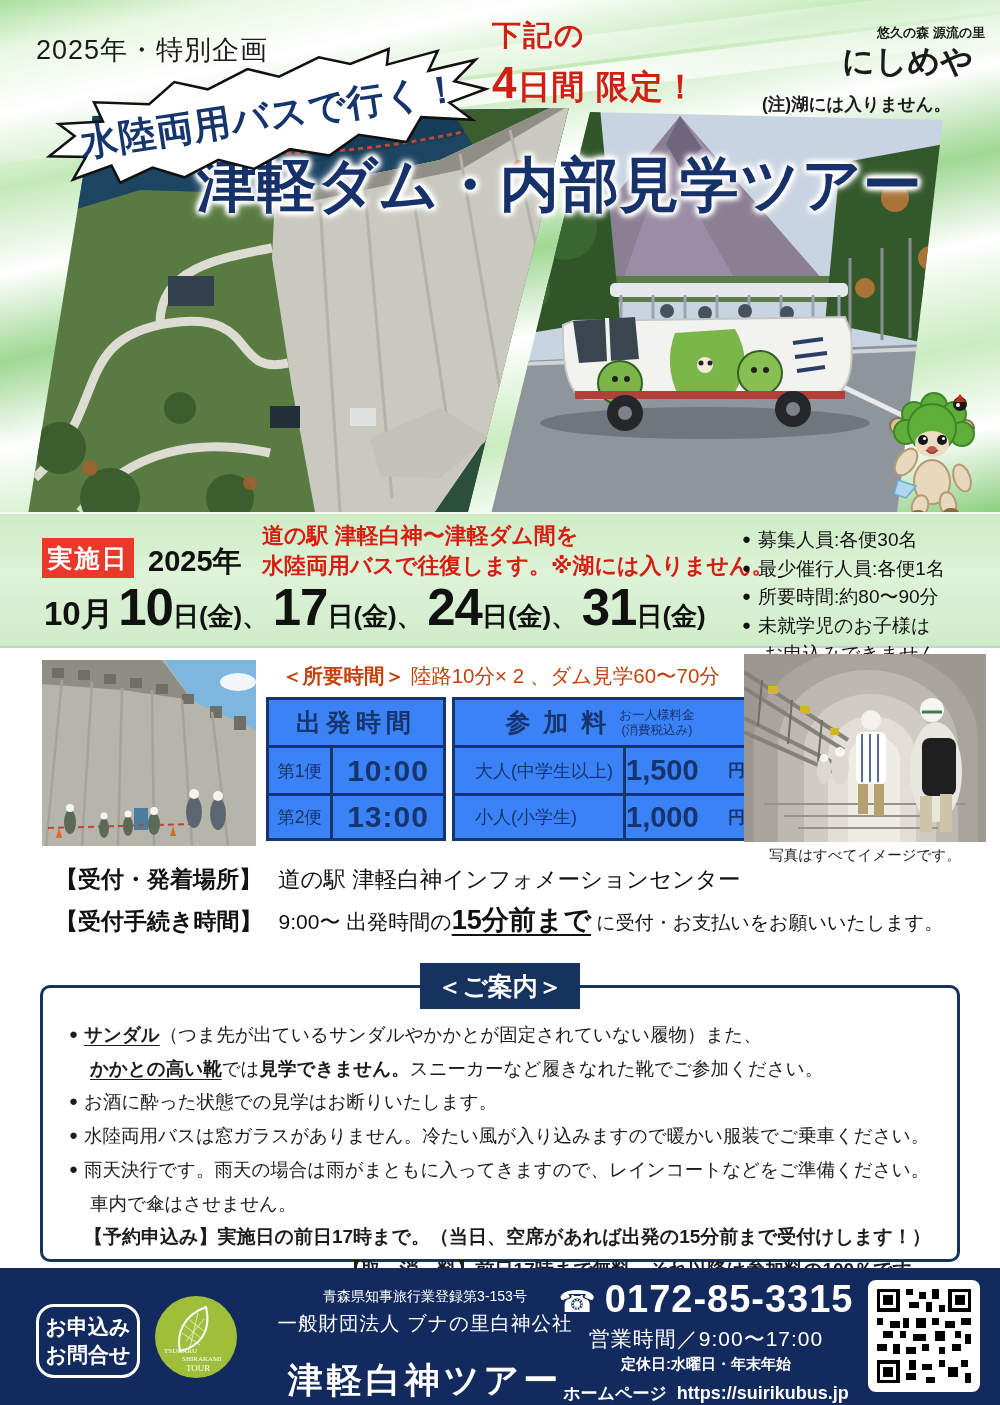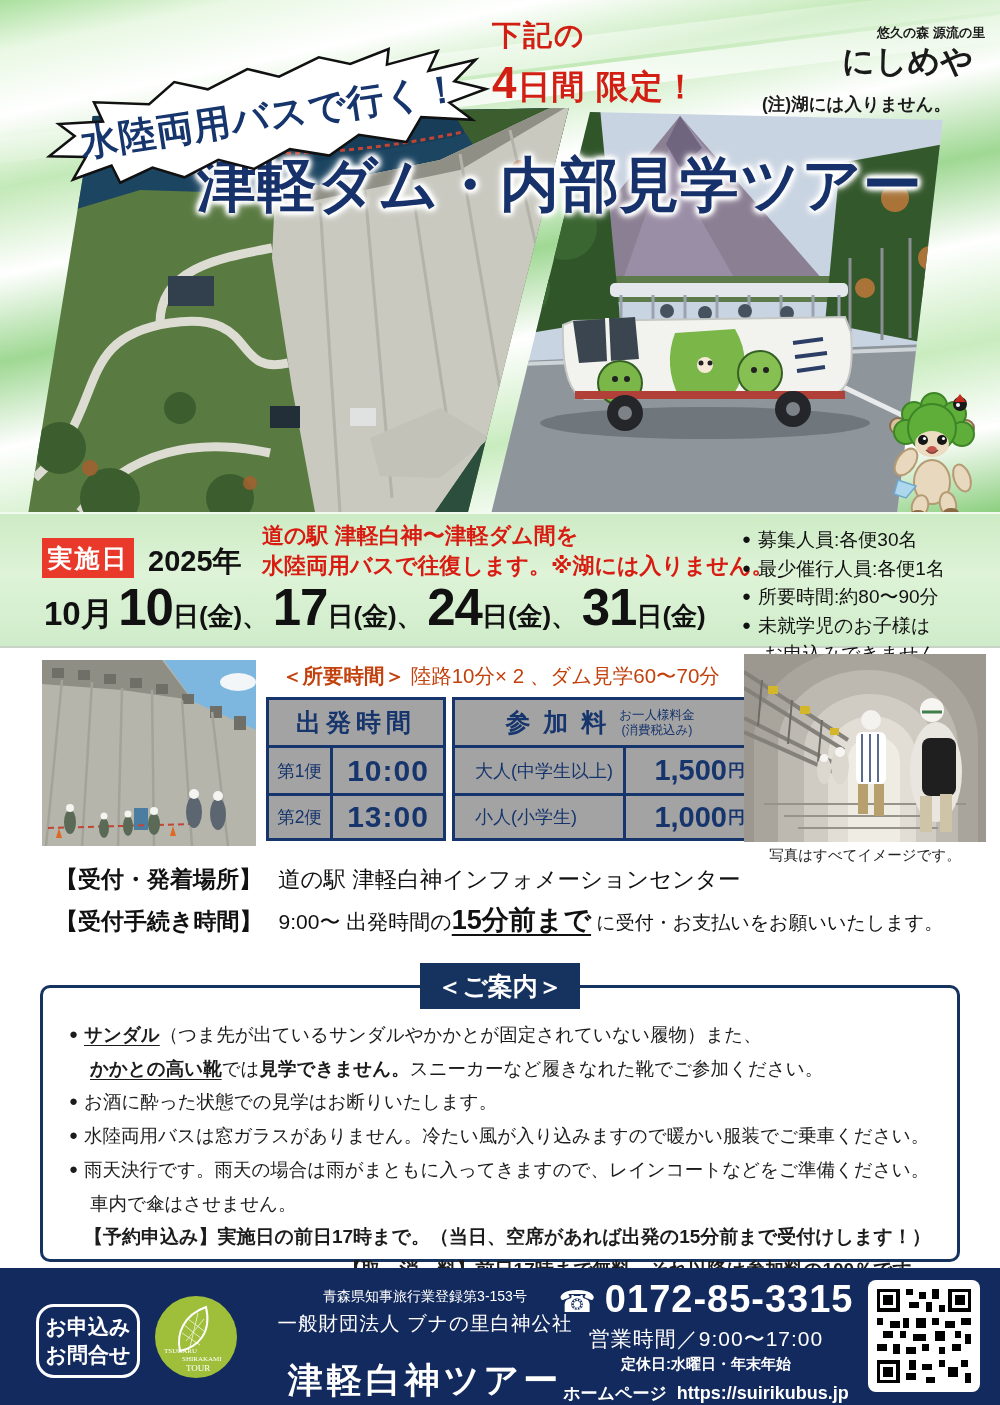--- a/index.html
+++ b/index.html
@@ -60,33 +60,33 @@
   
   .photo-mid { position:absolute; }
   .photo-mid svg { width:100%; height:100%; display:block; }
   .photo-damface { left:42px; top:660px; width:214px; height:186px; }
   .photo-tunnel { left:744px; top:654px; width:242px; height:188px; }
   .photo-caption { position:absolute; left:744px; top:846px; width:242px; text-align:center; font-size:14.5px; color:#222; }
 
   .duration-line { position:absolute; left:282px; top:662px; font-size:20.5px; color:#c2410c; }
   .duration-line .lbl { font-weight:700; }
 
-  .ttable { position:absolute; border:3px solid #17356d; background:#a3a3a3; color:#17356d; }
+  .ttable { position:absolute; border:3px solid #17356d; background:#3b82f6; color:#17356d; }
   .dep-table { left:266px; top:697px; width:180px; }
   .fee-table { left:452px; top:697px; width:296px; }
   .ttable .thead { height:48px; border-bottom:3px solid #17356d; display:flex; align-items:center; justify-content:center; }
   .dep-table .thead { font-size:25px; font-weight:700; letter-spacing:5px; }
   .fee-table .thead { font-size:25px; font-weight:700; letter-spacing:3px; }
   .fee-sub { font-size:12.5px; font-weight:400; letter-spacing:0; line-height:15px; margin-left:10px; text-align:center; }
   .trow { display:flex; height:45px; }
   .trow + .trow { border-top:3px solid #17356d; }
   .dep-table .tc-label { width:64px; border-right:3px solid #17356d; display:flex; align-items:center; justify-content:center; font-size:17.5px; }
   .dep-table .tc-val { flex:1; display:flex; align-items:center; justify-content:center; font-size:30px; font-weight:800; letter-spacing:1px; }
   .fee-table .tc-label { flex:1; display:flex; align-items:center; padding-left:20px; font-size:18px; }
-  .fee-table .tc-val { width:122px; border-left:3px solid #17356d; display:flex; align-items:center; justify-content:flex-end; }
+  .fee-table .tc-val { width:122px; border-left:3px solid #17356d; display:flex; align-items:center; justify-content:space-between; }
   .fee-table .price { font-size:29px; font-weight:800; }
   .fee-table .unit { font-size:17px; font-weight:800; margin-left:1px; }
 
   .recept { position:absolute; left:55px; color:#111; white-space:nowrap; }
   .recept-place { top:864px; }
   .recept-time { top:902px; }
   .recept .rlbl { font-size:23px; font-weight:800; margin-right:16px; }
   .recept-place .rval { font-size:22.5px; }
   .recept-time .pre { font-size:21px;text-align:right; }
   .recept-time .em { font-size:27px; font-weight:800; text-decoration:underline; text-underline-offset:5px; text-decoration-thickness:2px; }
@@ -126,20 +126,21 @@
 </style>
 </head>
 <body>
 
 <div class="page">
 
   <div class="hero">
     <div class="hero-streak" style="top:70px;"></div>
     <div class="hero-streak" style="top:40px; opacity:.6;"></div>
 
+    <div class="plan-label">2025年・特別企画</div>
 
     <div class="photo photo-left">
       <svg viewBox="0 0 560 404" preserveAspectRatio="none">
         <rect width="560" height="404" fill="#597a41"></rect>
         <polygon points="0,0 530,0 420,52 255,86 120,82 0,118" fill="#1c4562"></polygon>
         <polygon points="0,0 530,0 430,30 260,60 90,56 0,70" fill="#173d58"></polygon>
         <path d="M35,16 Q250,78 500,10" stroke="#c24433" stroke-width="3" fill="none" stroke-dasharray="5 4"></path>
         <polygon points="430,0 560,0 560,120 500,95 455,40" fill="#3c5e2f"></polygon>
         <polygon points="255,86 420,52 530,0 560,0 560,170 480,310 415,404 295,404 272,280 252,150" fill="#c9c9c0"></polygon>
         <polygon points="255,86 420,52 530,0 545,0 440,62 268,98" fill="#8f8f86"></polygon>

